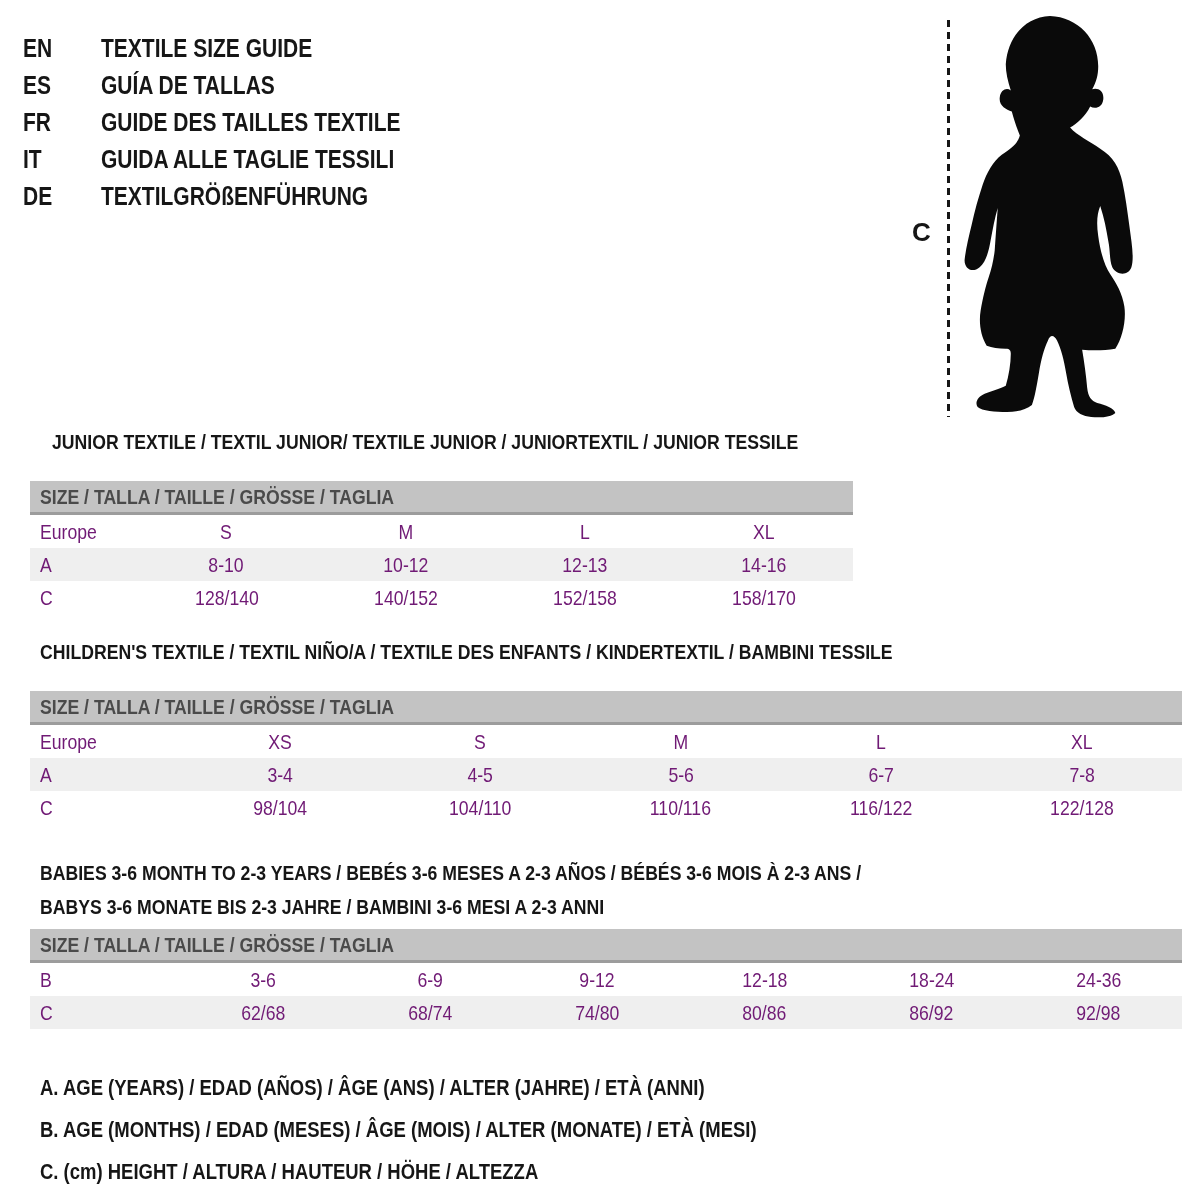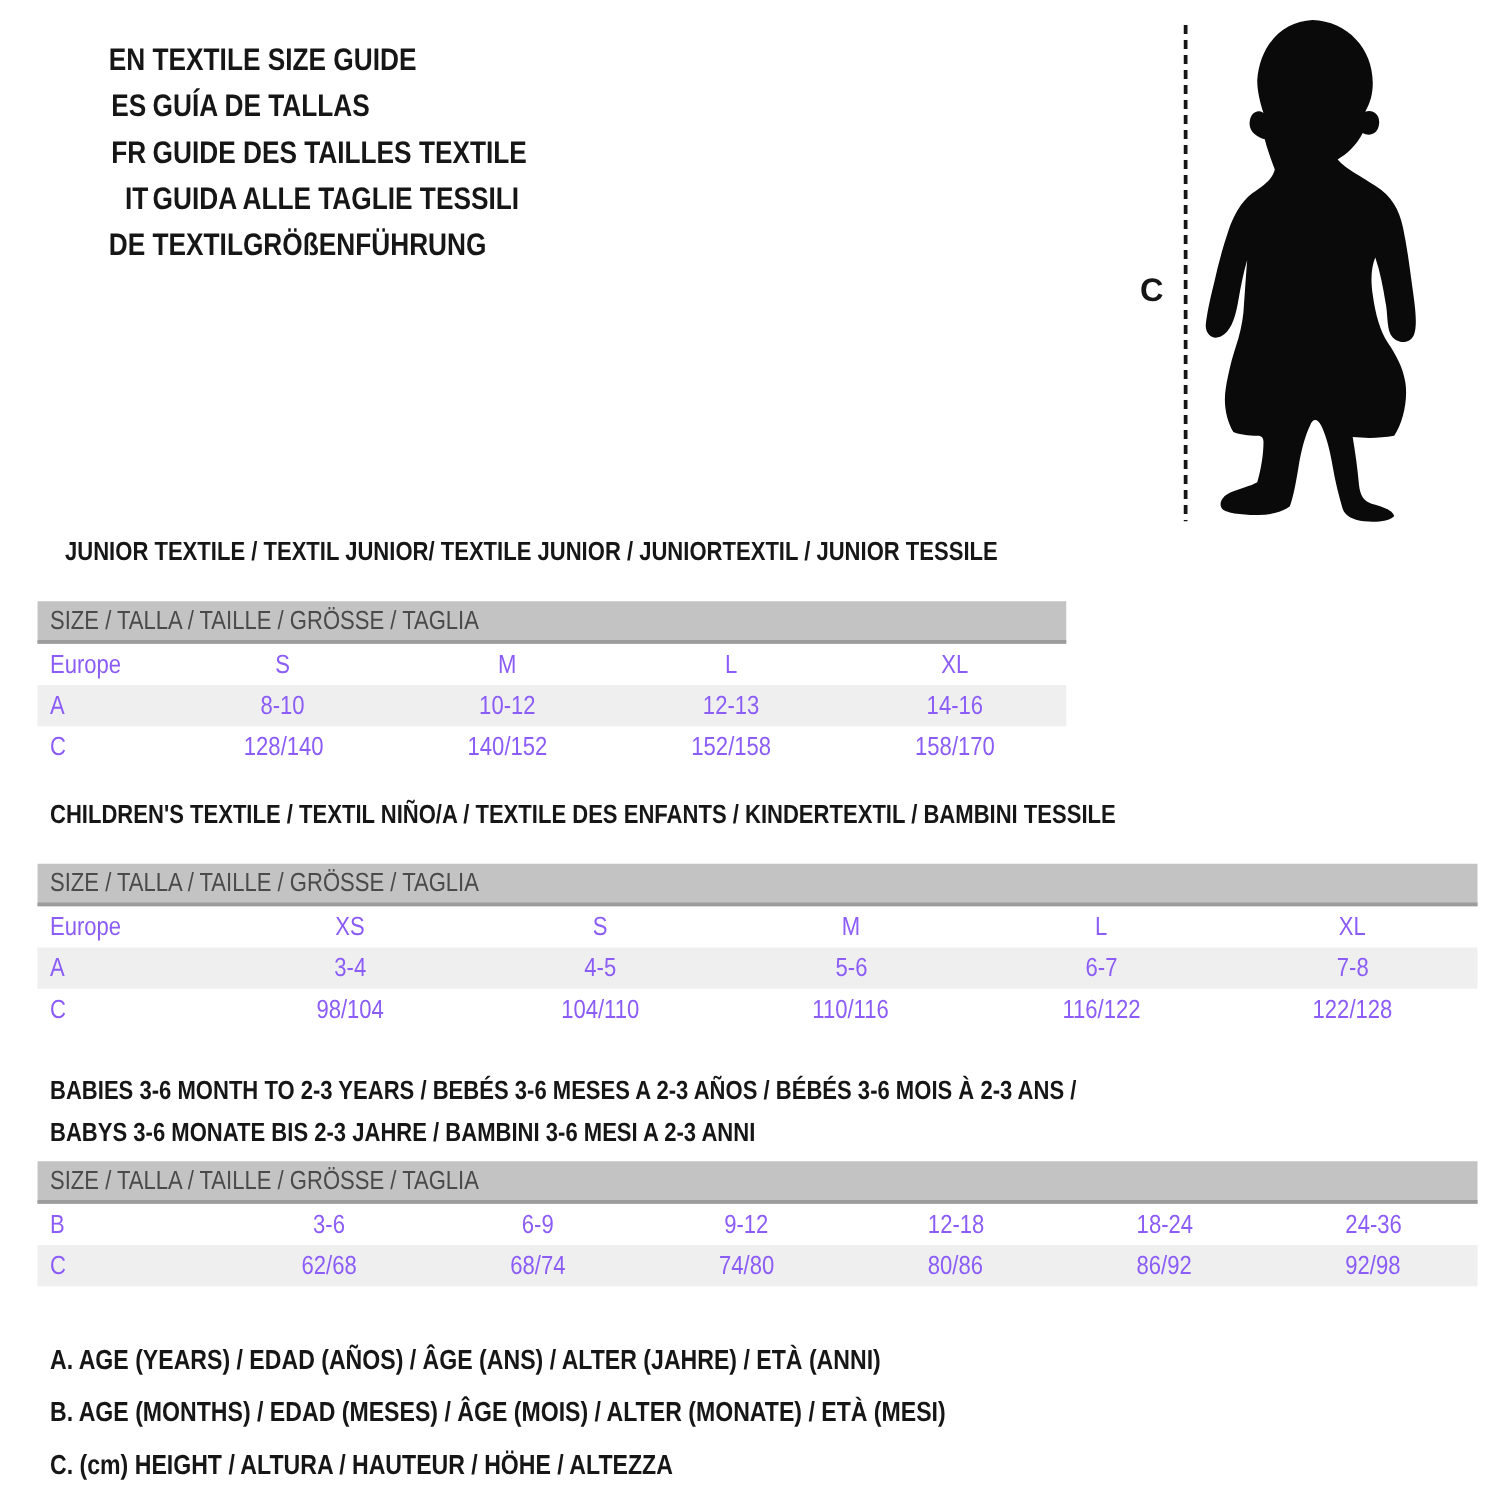--- a/index.html
+++ b/index.html
@@ -5,35 +5,35 @@
   html,body{margin:0;padding:0;}
   body{
     width:1200px;height:1200px;background:#ffffff;position:relative;
     font-family:"Liberation Sans", sans-serif;color:#161616;overflow:hidden;
   }
   .abs{position:absolute;}
   
   .cond{display:inline-block;transform:scaleX(.84);transform-origin:0 50%;white-space:nowrap;}
   .condc{display:inline-block;transform:scaleX(.84);transform-origin:50% 50%;white-space:nowrap;}
 
-  .lang-list{left:44px;top:30px;text-align:right;}
+  .lang-list{left:23px;top:30px;}
   .lang-row{display:flex;height:37px;align-items:center;font-weight:bold;font-size:25px;}
   .lang-code{width:78px;flex:0 0 78px;}
 
   .fig-dash{left:947px;top:20px;width:3px;height:397px;
     background:repeating-linear-gradient(to bottom,#161616 0 7px,transparent 7px 12px);}
   .fig-label{left:912px;top:217px;font-weight:bold;font-size:26px;}
 
   .sec-heading{font-weight:bold;font-size:21px;line-height:24px;}
   .sec-heading-2l div{height:34px;display:flex;align-items:flex-end;}
 
   .size-table{position:absolute;}
   .size-band{height:31px;background:#c3c3c3;border-bottom:3px solid #9c9c9c;
-    display:flex;align-items:center;padding-left:10px;font-weight:normal;font-size:21px;color:#4a4a4a;}
-  .trow{display:flex;height:33px;align-items:center;font-size:21px;color:#8b5cf6;}
+    display:flex;align-items:center;padding-left:10px;font-weight:bold;font-size:21px;color:#4a4a4a;}
+  .trow{display:flex;height:33px;align-items:center;font-size:21px;color:#701a75;}
   .trow.alt{background:#efefef;}
   .tlabel{flex:0 0 13%;padding-left:10px;box-sizing:border-box;}
   .tcell{flex:1;text-align:center;}
 
   .legend{left:40px;top:1067px;}
   .legend-line{height:42px;display:flex;align-items:center;font-weight:bold;font-size:22px;text-align:center;}
 </style>
 </head>
 <body>
 

